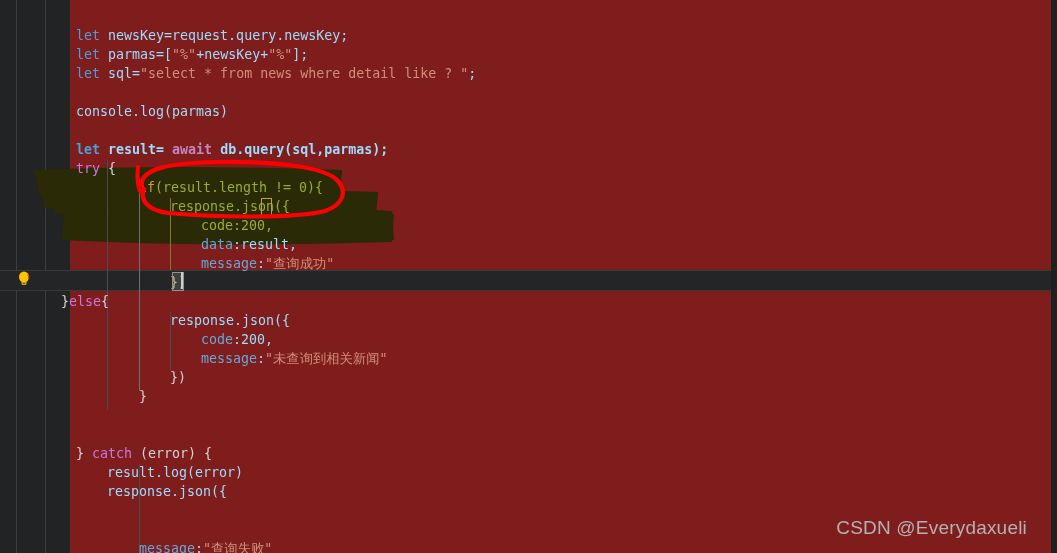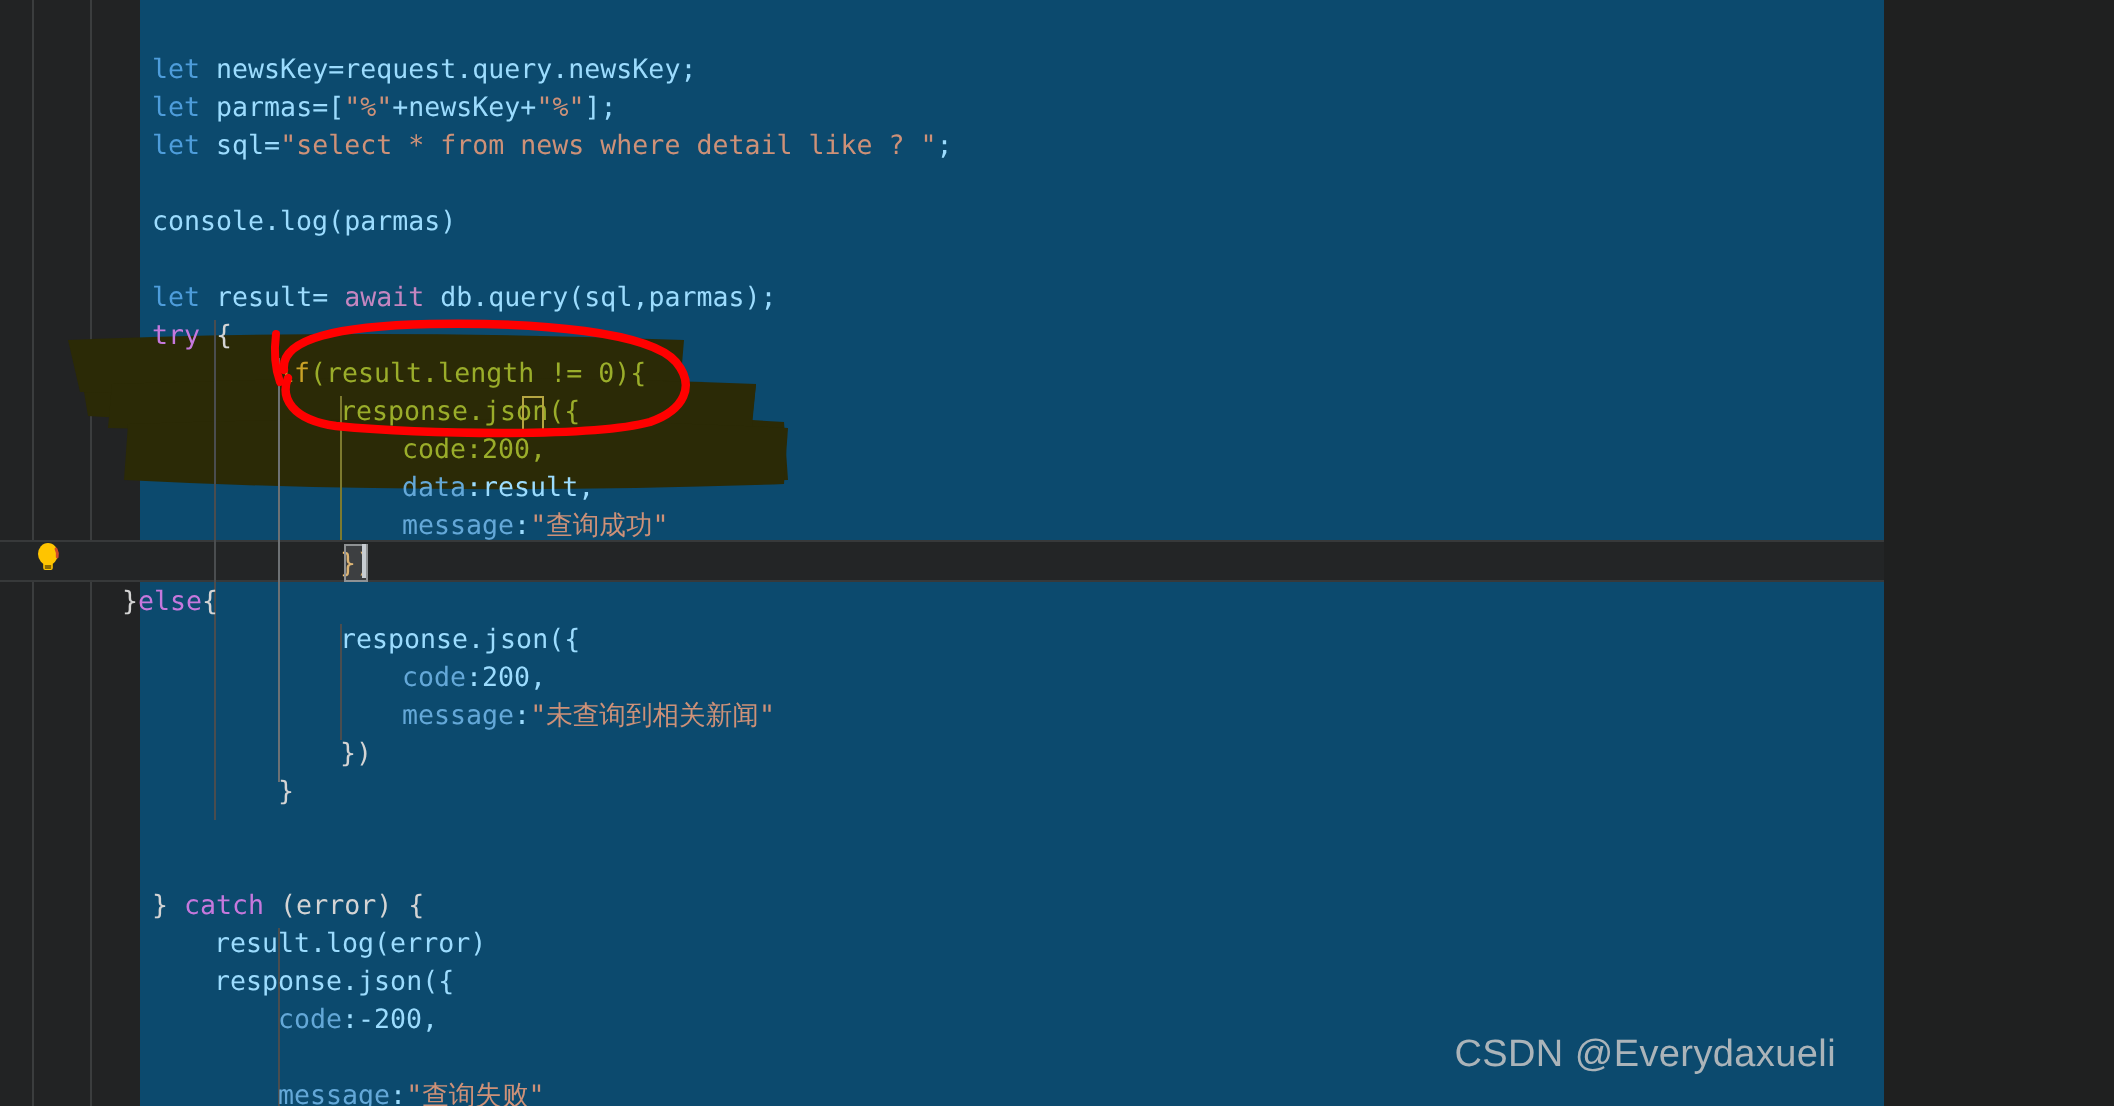--- a/index.html
+++ b/index.html
@@ -2,23 +2,23 @@
 <html><head>
 <meta charset="utf-8">
 <style>
   html, body {
     margin: 0;
     padding: 0;
     background: #1f2020;
   }
   #app {
     position: relative;
-    width: 942px;
+    width: 1051px;
     height: 553px;
-    background: #0c4a6e;
+    background: #7f1d1d;
     overflow: hidden;
     font-family: "DejaVu Sans Mono", "Liberation Mono", monospace;
   }
 
   
   .rail {
     position: absolute;
     top: 0;
     bottom: 0;
     width: 1px;
@@ -173,21 +173,21 @@
   <div id="code">
 
     <div class="ln" style="top:26px;"><span class="letkw">let</span><span class="cyan"> newsKey=request.query.newsKey;</span></div>
 
     <div class="ln" style="top:45px;"><span class="letkw">let</span><span class="cyan"> parmas=[</span><span class="sqlstr">"%"</span><span class="cyan">+newsKey+</span><span class="sqlstr">"%"</span><span class="cyan">];</span></div>
 
     <div class="ln" style="top:64px;"><span class="letkw">let</span><span class="cyan"> sql=</span><span class="sqlstr">"select * from news where detail like ? "</span><span class="cyan">;</span></div>
 
     <div class="ln" style="top:102px;text-align:right;"><span class="cyan">console.log(parmas)</span></div>
 
-    <div class="ln" style="top:140px;"><span class="letkw">let</span><span class="cyan"> result= </span><span class="awaitkw">await</span><span class="cyan"> db.query(sql,parmas);</span></div>
+    <div class="ln" style="top:140px;font-weight:bold;"><span class="letkw">let</span><span class="cyan"> result= </span><span class="awaitkw">await</span><span class="cyan"> db.query(sql,parmas);</span></div>
 
     <div class="ln" style="top:159px;"><span class="pink">try</span><span class="white"> {</span></div>
 
     <div class="ln" style="top:178px; padding-left:139px;"><span class="hl-kw">if</span><span class="hl-tok">(result.length != 0){</span></div>
 
     <div class="ln" style="top:197px; padding-left:170px;"><span class="hl-tok">response.json(</span><span class="hl-tok">{</span></div>
 
     <div class="ln" style="top:216px; padding-left:201px;"><span class="hl-tok">code</span><span class="hl-tok">:200,</span></div>
 
     <div class="ln" style="top:235px; padding-left:201px;"><span class="key">data</span><span class="cyan">:result,</span></div>
@@ -207,21 +207,20 @@
     <div class="ln" style="top:368px; padding-left:170px;"><span class="white">})</span></div>
 
     <div class="ln" style="top:387px; padding-left:139px;"><span class="white">}</span></div>
 
     <div class="ln" style="top:444px;"><span class="white">} </span><span class="pink">catch</span><span class="white"> (error) {</span></div>
 
     <div class="ln" style="top:463px; padding-left:107px;"><span class="cyan">result.log(error)</span></div>
 
     <div class="ln" style="top:482px; padding-left:107px;"><span class="cyan">response.json({</span></div>
 
-    <div class="ln" style="top:501px; padding-left:139px;"><span class="key">code</span><span class="cyan">:-200,</span></div>
 
 
     <div class="ln" style="top:539px; padding-left:139px;"><span class="key">message</span><span class="cyan">:</span><span class="cnstr">"查询失败"</span></div>
 
   </div>
 
   <div class="bracket-box" style="left:261px; top:198px; width:9px; height:16px;"></div>
   <div class="bracket-box gray" style="left:172px; top:272px; width:10px; height:17px;"></div>
 
   <div id="caret" style="left:181px; top:272px; height:17px;"></div>

